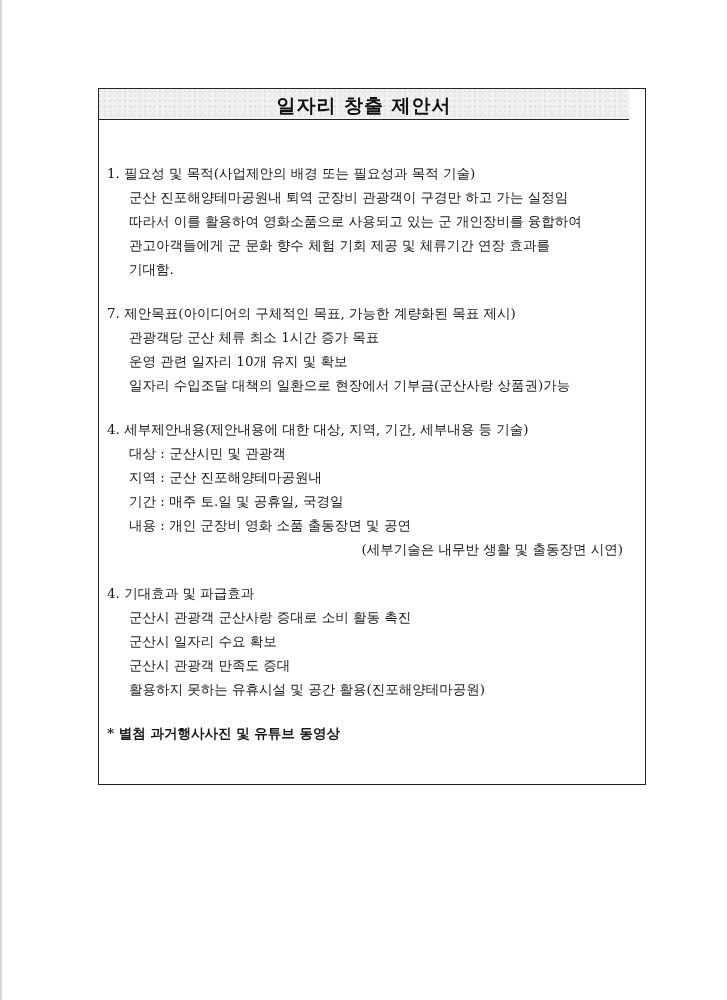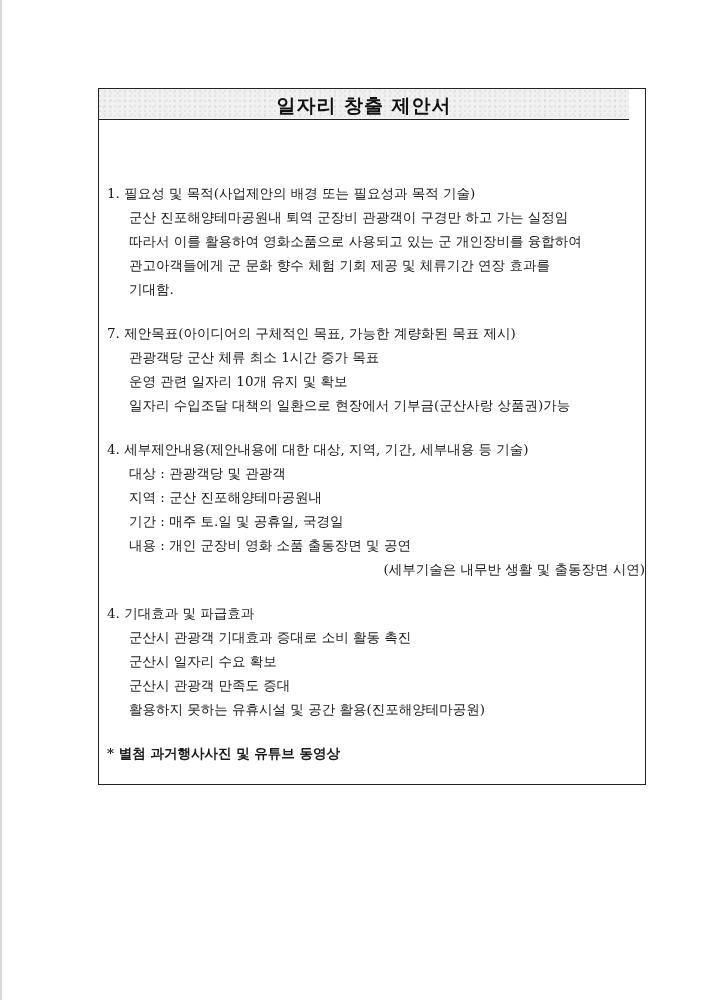--- a/index.html
+++ b/index.html
@@ -21,21 +21,21 @@
       radial-gradient(circle at 20% 40%, rgba(0,0,0,0.06) 1px, transparent 1.5px),
       radial-gradient(circle at 70% 60%, rgba(0,0,0,0.05) 1px, transparent 1.5px),
       #f1f1f1;
     background-size: 5px 5px, 7px 7px, auto;
     display: flex; align-items: flex-end; justify-content: center;
   }
   .title {
     font-family: "DejaVu Sans", "Liberation Sans", sans-serif;
     font-weight: 900; font-size: 19px; letter-spacing: 1px; color: #111;
   }
-  .body { position: absolute; left: 8px; top: 72px; right: 0; font-size: 13.5px; margin-top: 20px; }
+  .body { position: absolute; left: 8px; top: 72px; right: 22px; font-size: 13.5px; }
   .section { margin-bottom: 20px; }
   .line { height: 24px; line-height: 24px; white-space: nowrap; }
   .heading { padding-left: 0; }
   .indent { padding-left: 22px; }
   .indent2 { padding-left: 68px; text-align: right; }
   .note { padding-left: 0; font-weight: bold; }
 </style>
 </head>
 <body>
 
@@ -57,30 +57,30 @@
 
     <div class="section">
       <div class="line heading">7. 제안목표(아이디어의 구체적인 목표, 가능한 계량화된 목표 제시)</div>
       <div class="line indent">관광객당 군산 체류 최소 1시간 증가 목표</div>
       <div class="line indent">운영 관련 일자리 10개 유지 및 확보</div>
       <div class="line indent">일자리 수입조달 대책의 일환으로 현장에서 기부금(군산사랑 상품권)가능</div>
     </div>
 
     <div class="section">
       <div class="line heading">4. 세부제안내용(제안내용에 대한 대상, 지역, 기간, 세부내용 등 기술)</div>
-      <div class="line indent">대상 : 관광객당 및 관광객</div>
+      <div class="line indent">대상 : 군산시민 및 관광객</div>
       <div class="line indent">지역 : 군산 진포해양테마공원내</div>
       <div class="line indent">기간 : 매주 토.일 및 공휴일, 국경일</div>
       <div class="line indent">내용 : 개인 군장비 영화 소품 출동장면 및 공연</div>
       <div class="line indent2">(세부기술은 내무반 생활 및 출동장면 시연)</div>
     </div>
 
     <div class="section">
       <div class="line heading">4. 기대효과 및 파급효과</div>
-      <div class="line indent">군산시 관광객 기대효과 증대로 소비 활동 촉진</div>
+      <div class="line indent">군산시 관광객 군산사랑 증대로 소비 활동 촉진</div>
       <div class="line indent">군산시 일자리 수요 확보</div>
       <div class="line indent">군산시 관광객 만족도 증대</div>
       <div class="line indent">활용하지 못하는 유휴시설 및 공간 활용(진포해양테마공원)</div>
     </div>
 
     <div class="line note">* 별첨 과거행사사진 및 유튜브 동영상</div>
   </div>
 </div>
 
 </body></html>

